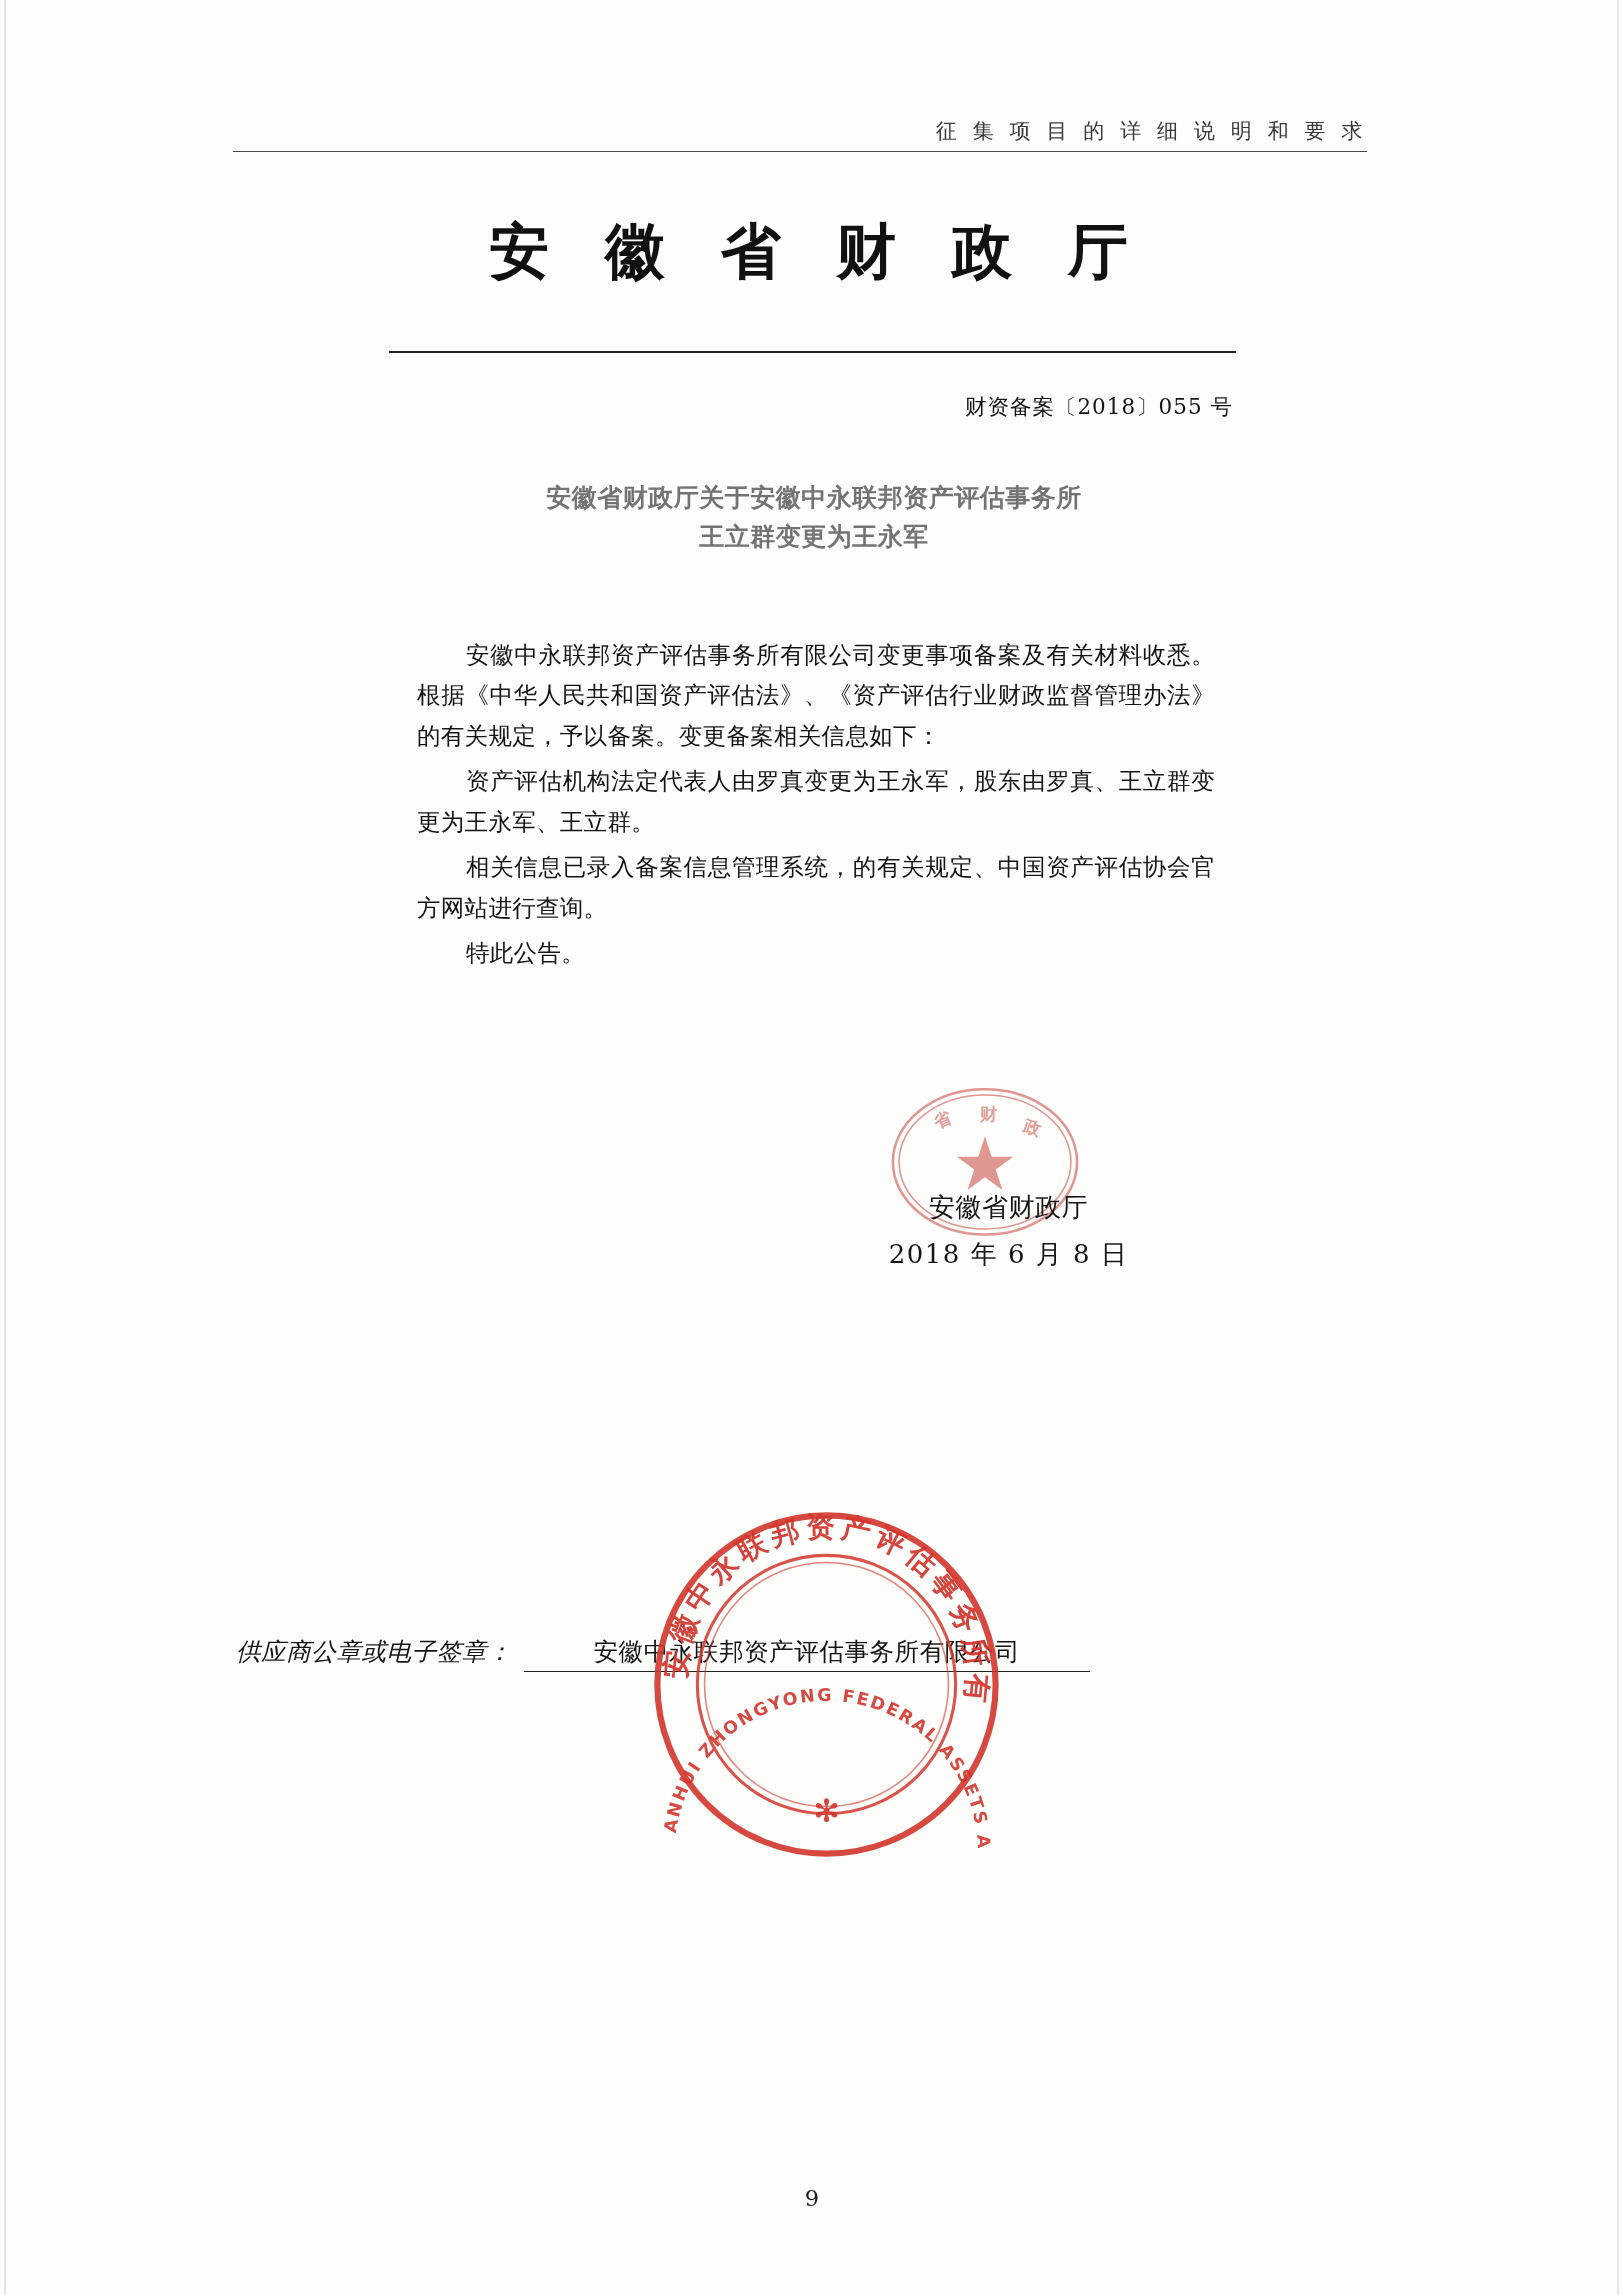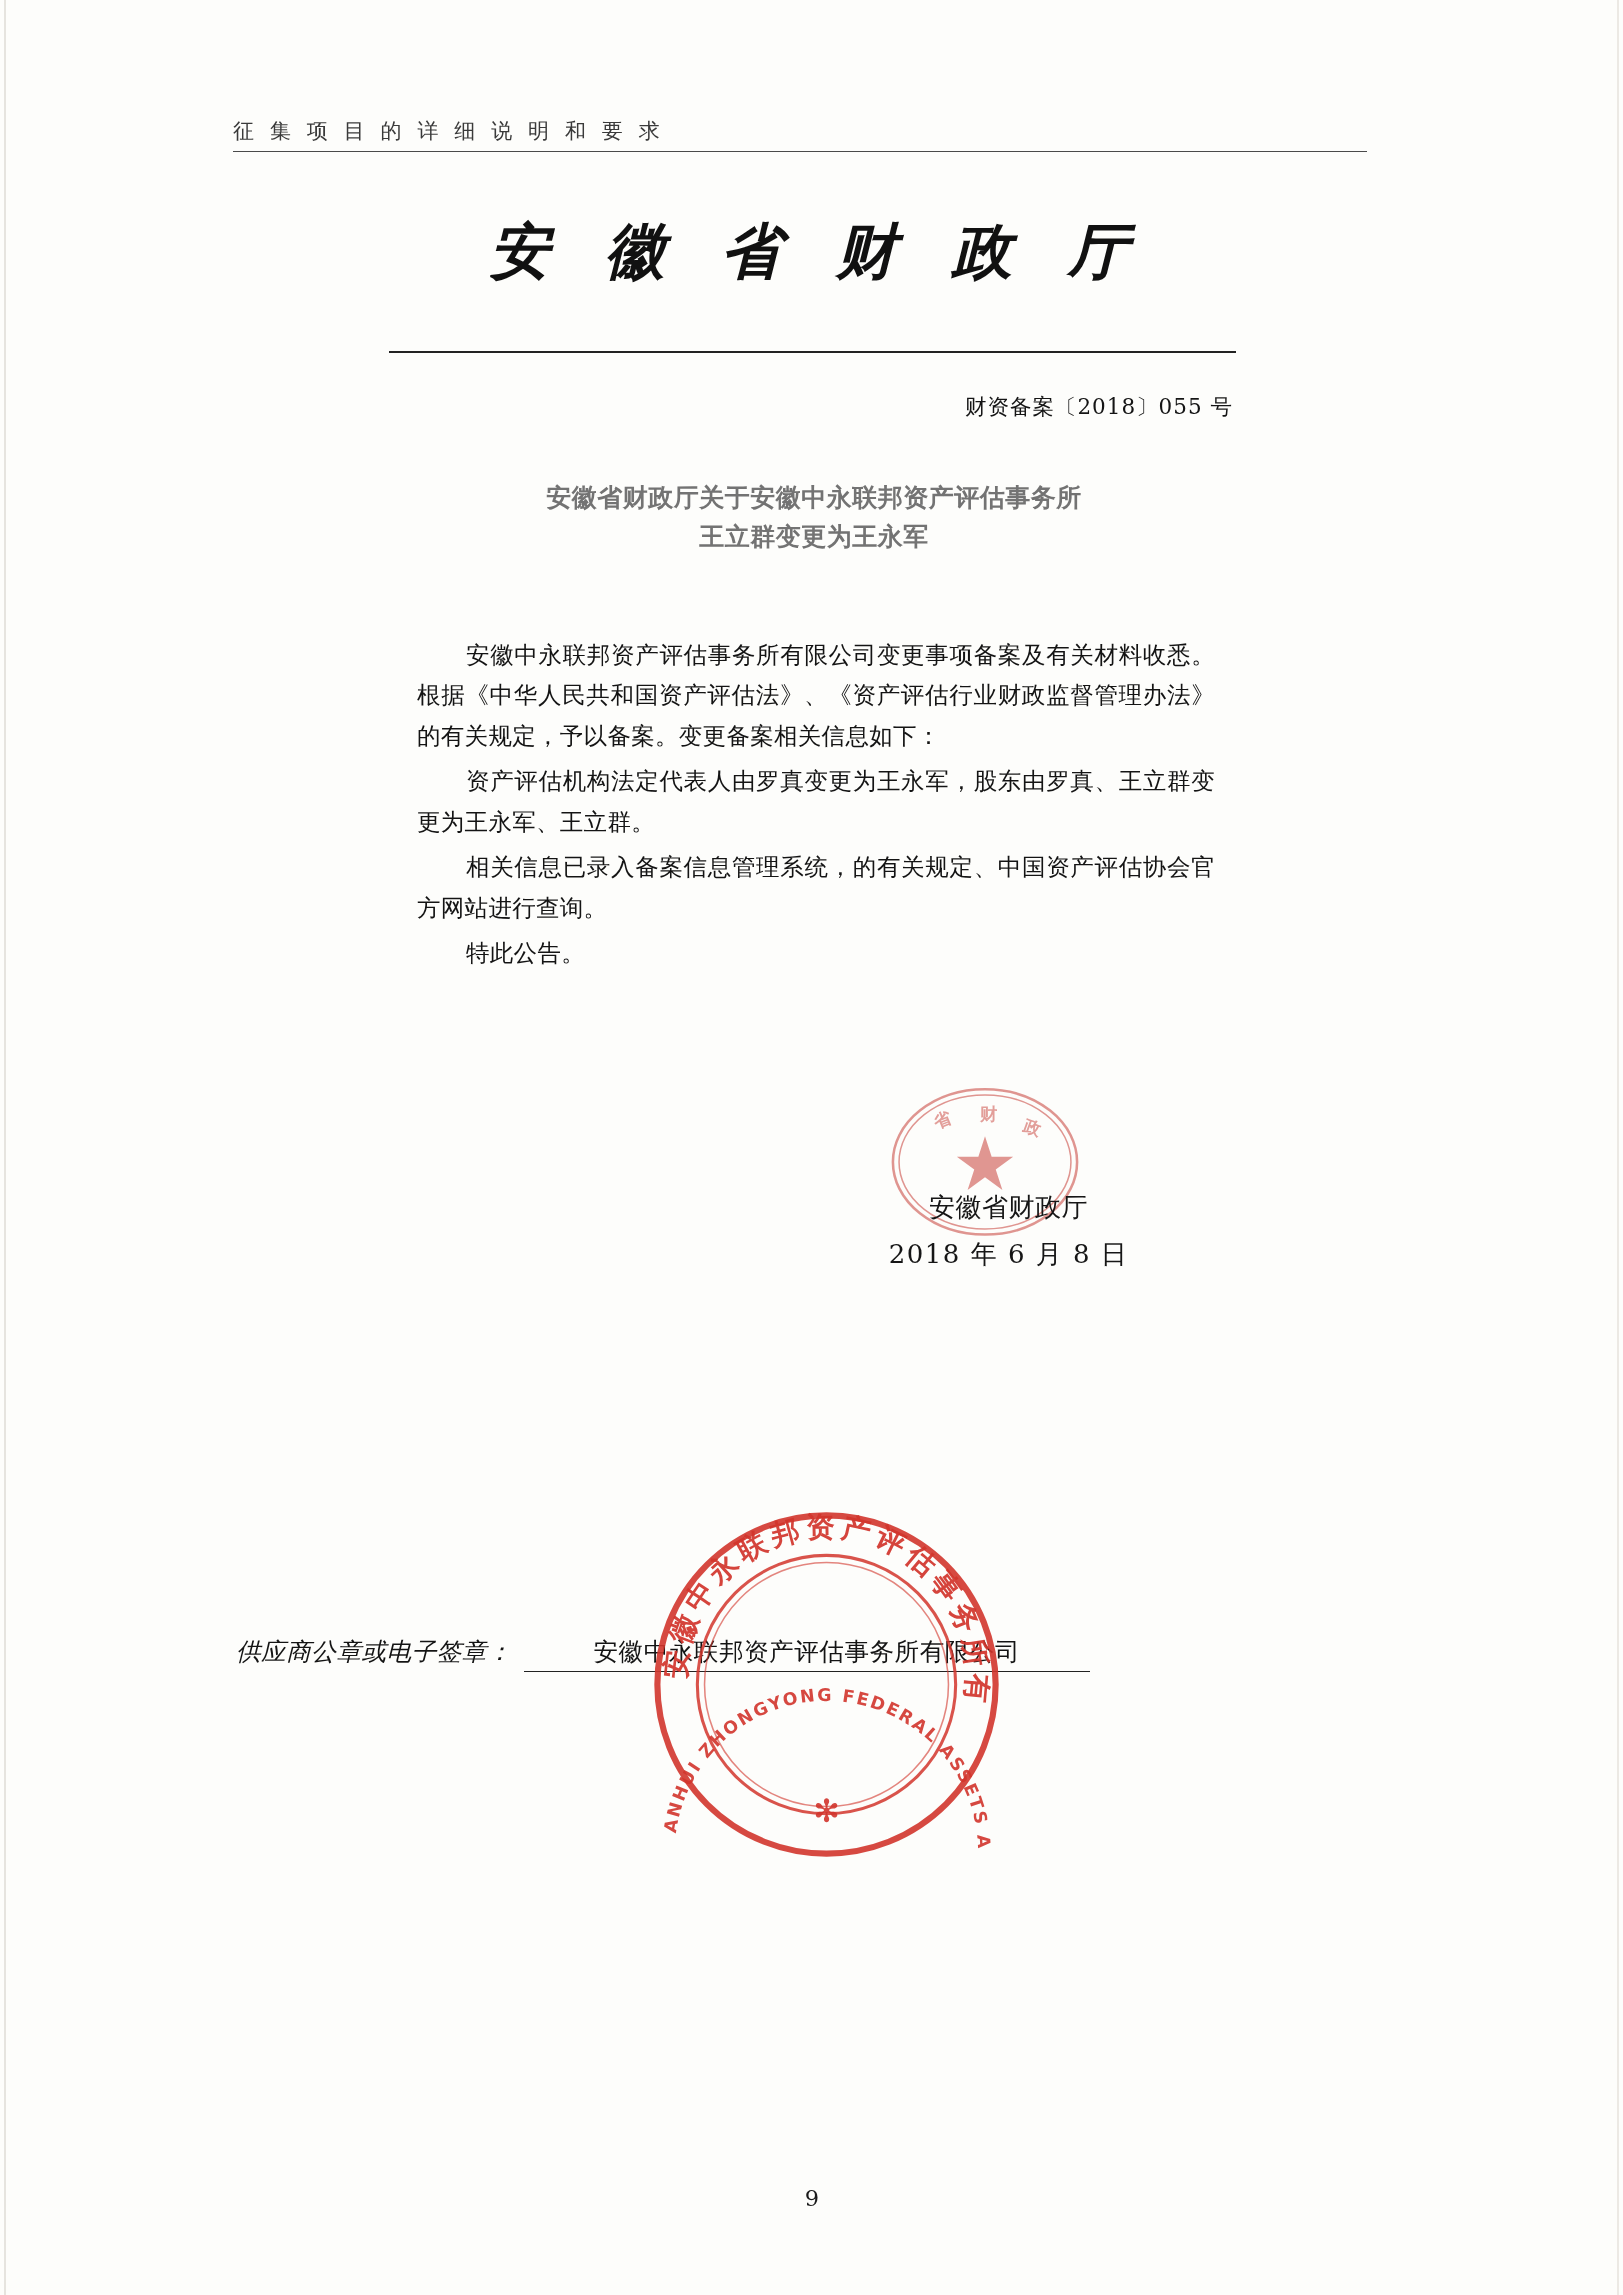--- a/index.html
+++ b/index.html
@@ -42,35 +42,35 @@
     left: 233px;
     top: 117px;
     width: 1134px;
   }
   .running-header .rh-text {
     font-family: "DejaVu Serif", "Liberation Serif", serif;
     font-size: 21px;
     letter-spacing: 4.6px;
     color: #3a3a3a;
     white-space: nowrap;
+    text-align: right;
   }
   .running-header .rh-rule {
     margin-top: 6.1px;
     border-bottom: 1px solid #4a4a4a;
     width: 1134px;
   }
 
   
   .masthead {
     position: absolute;
     left: 389px;
     top: 212px;
     width: 839px;
     text-align: center;
-    font-style: italic;
   }
   .masthead .org {
     font-family: "DejaVu Serif", "Liberation Serif", serif;
     font-weight: bold;
     font-size: 60px;
     letter-spacing: 17.4px;
     color: #111;
     white-space: nowrap;
     text-indent: 17.4px;
   }

